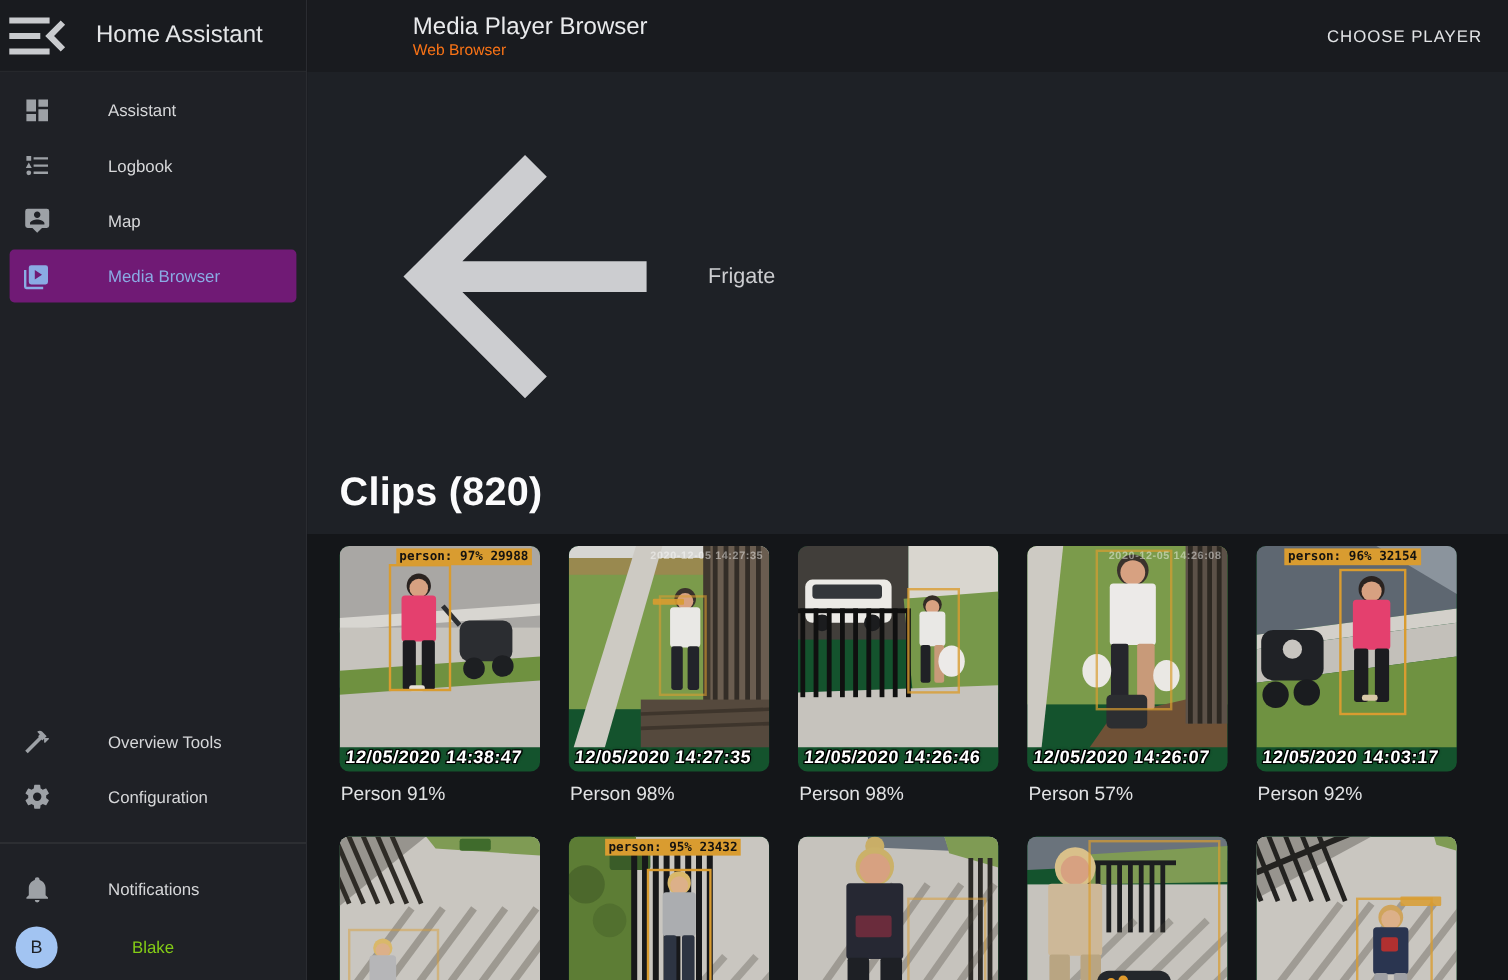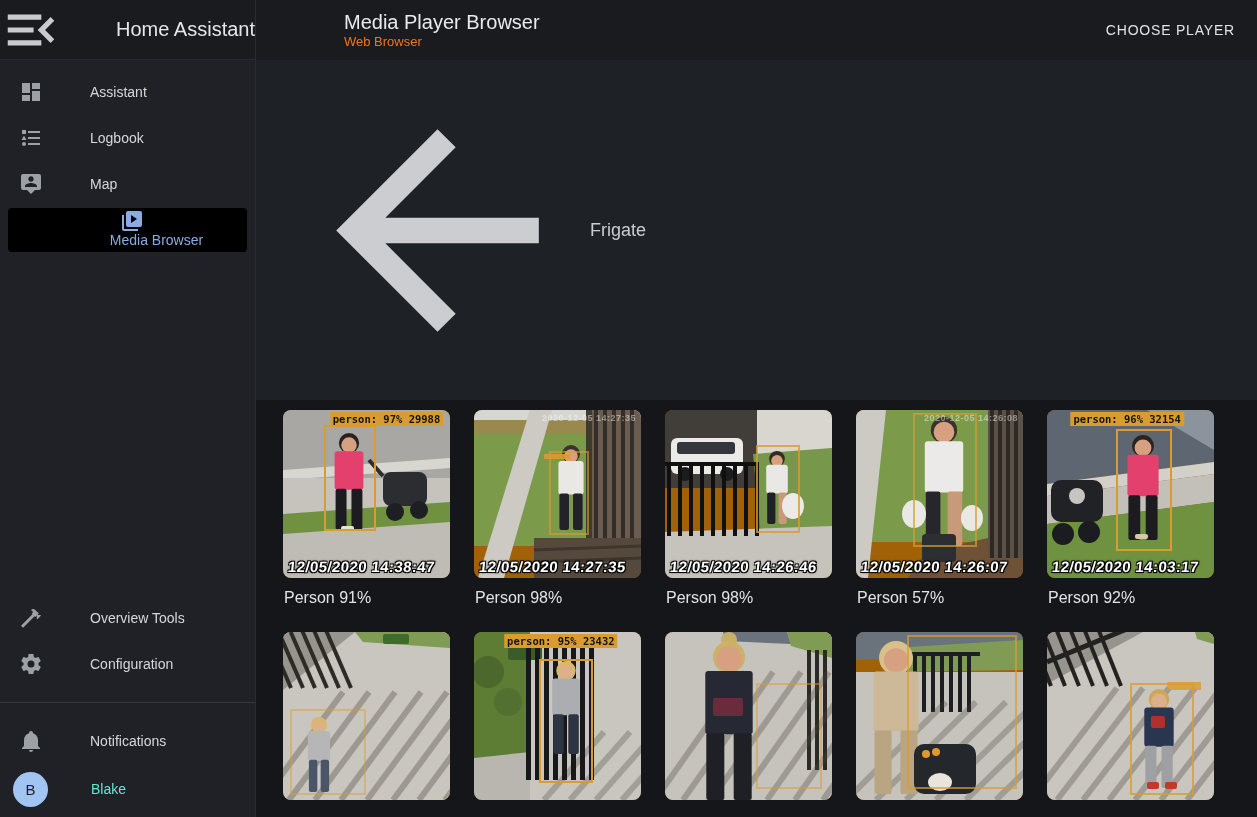--- a/index.html
+++ b/index.html
@@ -6,59 +6,59 @@
   html,body { width:1257px; height:817px; overflow:hidden; }
   body {
     background:#141619; color:#e0e1e3;
     font-family:"Liberation Sans", sans-serif;
     display:flex;
   }
   
   .sidebar { width:256px; flex:none; background:#1f2126; display:flex; flex-direction:column;
              border-right:1px solid rgba(255,255,255,.05); }
   .sb-header { height:60px; flex:none; display:flex; align-items:center; background:#191b1f;
-               border-bottom:1px solid rgba(255,255,255,.06);justify-content:space-between; }
+               border-bottom:1px solid rgba(255,255,255,.06); }
   .menu-btn { width:62px; height:60px; display:flex; align-items:center; justify-content:center;
               color:#c9cbce; cursor:pointer; }
   .menu-btn svg { width:24px; height:24px; fill:currentColor; }
   .sb-title { font-size:20px; font-weight:400; color:#e4e6e8; margin-left:18px; }
   .nav { padding-top:8px; }
   .nav-item { height:44px; margin:2px 8px; border-radius:4px; display:flex; align-items:center;
               padding-left:11px; cursor:pointer; }
-  .nav-item.selected { background:#000000;flex-direction:column; }
+  .nav-item.selected { background:#701a75; }
   .nav-icon { width:24px; height:24px; color:#9da1a6; flex:none; }
   .nav-icon svg { width:24px; height:24px; fill:currentColor; }
   .nav-item.selected .nav-icon, .nav-item.selected .nav-label { color:var(--selected); }
   .nav-label { font-size:14px; font-weight:500; color:#d6d7d9; margin-left:47px; white-space:nowrap; }
   .sb-spacer { flex:1; }
   .sb-divider { height:1px; background:rgba(255,255,255,.10); margin:14px 0 6px; }
   .profile-row { height:48px; display:flex; align-items:center; padding-left:13px; cursor:pointer; margin-bottom:4px;}
   .avatar { width:35px; height:35px; border-radius:50%; background:var(--avatar); color:#1d2025;
             display:flex; align-items:center; justify-content:center; font-size:15px; font-weight:500; flex:none;}
-  .profile-name { font-size:14px; font-weight:500; color:#5eead4; margin-left:43px; }
+  .profile-name { font-size:14px; font-weight:500; color:#84cc16; margin-left:62px; }
 
   
   .main { flex:1; display:flex; flex-direction:column; min-width:0; }
   .appbar { height:60px; flex:none; background:#191b1f; display:flex; align-items:center; }
   .appbar-titles { margin-left:88px; }
   .app-title { font-size:20px; font-weight:400; color:#e9eaec; line-height:22px; }
   .app-subtitle { font-size:13px; color:#f97316; margin-top:1px; }
   .choose-btn { margin-left:auto; margin-right:14px; padding:8px 8px; font-size:14px; font-weight:500;
                 letter-spacing:.8px; color:#e2e4e6; cursor:pointer; border-radius:4px; }
 
   .content-header { flex:none; background:#1e2126; padding:17px 0 16px 27px; }
   .breadcrumb { display:flex; align-items:center; width:max-content; color:#cccdd0; font-size:18px; cursor:pointer; }
   .breadcrumb svg { width:17px; height:17px; fill:#b6b8bb; margin-right:7px; }
   .page-title { font-size:33px; font-weight:700; color:#fbfbfc; margin-top:7px; letter-spacing:.2px; }
 
   .scroll { flex:1; background:#141619; padding:10px 16px 0 27px; overflow:hidden; }
   .grid { display:flex; flex-wrap:wrap; column-gap:24px; align-content:flex-start; }
   .card { width:167px; }
-  .thumb { width:167px; height:168px; border-radius:8px; overflow:hidden; position:relative;
-           background:#a16207; cursor:pointer; }
+  .thumb { width:167px; height:188px; border-radius:8px; overflow:hidden; position:relative;
+           background:#14532d; cursor:pointer; }
   .thumb svg.scene { display:block; width:167px; height:168px; }
   .card-label { font-size:16px; color:#e2e3e5; line-height:19px; margin:10px 0 25px 1px; white-space:nowrap; }
   .ts { position:absolute; left:5px; bottom:3px; color:#fff; font-weight:700; font-size:15px;
         letter-spacing:.4px; white-space:nowrap; transform:skewX(-6deg);
         text-shadow:-1px -1px 0 #000, 1px -1px 0 #000, -1px 1px 0 #000, 1px 1px 0 #000, 0 0 3px #000; }
   .det { position:absolute; top:2px; left:50%; transform:translateX(-50%); background:var(--accent);
          color:#151310; font-family:"DejaVu Sans Mono", monospace; font-weight:700; font-size:10.5px;
          line-height:14px; padding:0 3px; white-space:nowrap; }
   .osd { position:absolute; top:3px; right:5px; font-size:9px; font-weight:700; color:rgba(255,255,255,.45);
          letter-spacing:.5px; }
@@ -158,20 +158,21 @@
 
   <div class="content-header">
     <div class="breadcrumb">
       <span>
           <svg viewBox="0 0 24 24" fill-rule="evenodd" style="width:100%;height:100%;fill:currentColor;display:block">
             <path d="M20,11V13H8L13.5,18.5L12.08,19.92L4.16,12L12.08,4.08L13.5,5.5L8,11H20Z"></path>
           </svg>
         </span>
       <span>Frigate</span>
     </div>
+    <div class="page-title">Clips (820)</div>
   </div>
 
   <div class="scroll">
     <div class="grid" id="clips-grid">
         <div class="card">
     <div class="thumb">
       <svg class="scene" viewBox="0 0 167 168" preserveAspectRatio="none">
               <rect x="0" y="0" width="167" height="72" fill="#a9a7a4" rx="0" opacity="1"></rect>
               <polygon points="0,60 167,48 167,58 0,70" fill="#d8d6d1" opacity="1"></polygon>
               <rect x="0" y="68" width="167" height="50" fill="#c6c3bd" rx="0" opacity="1"></rect>

